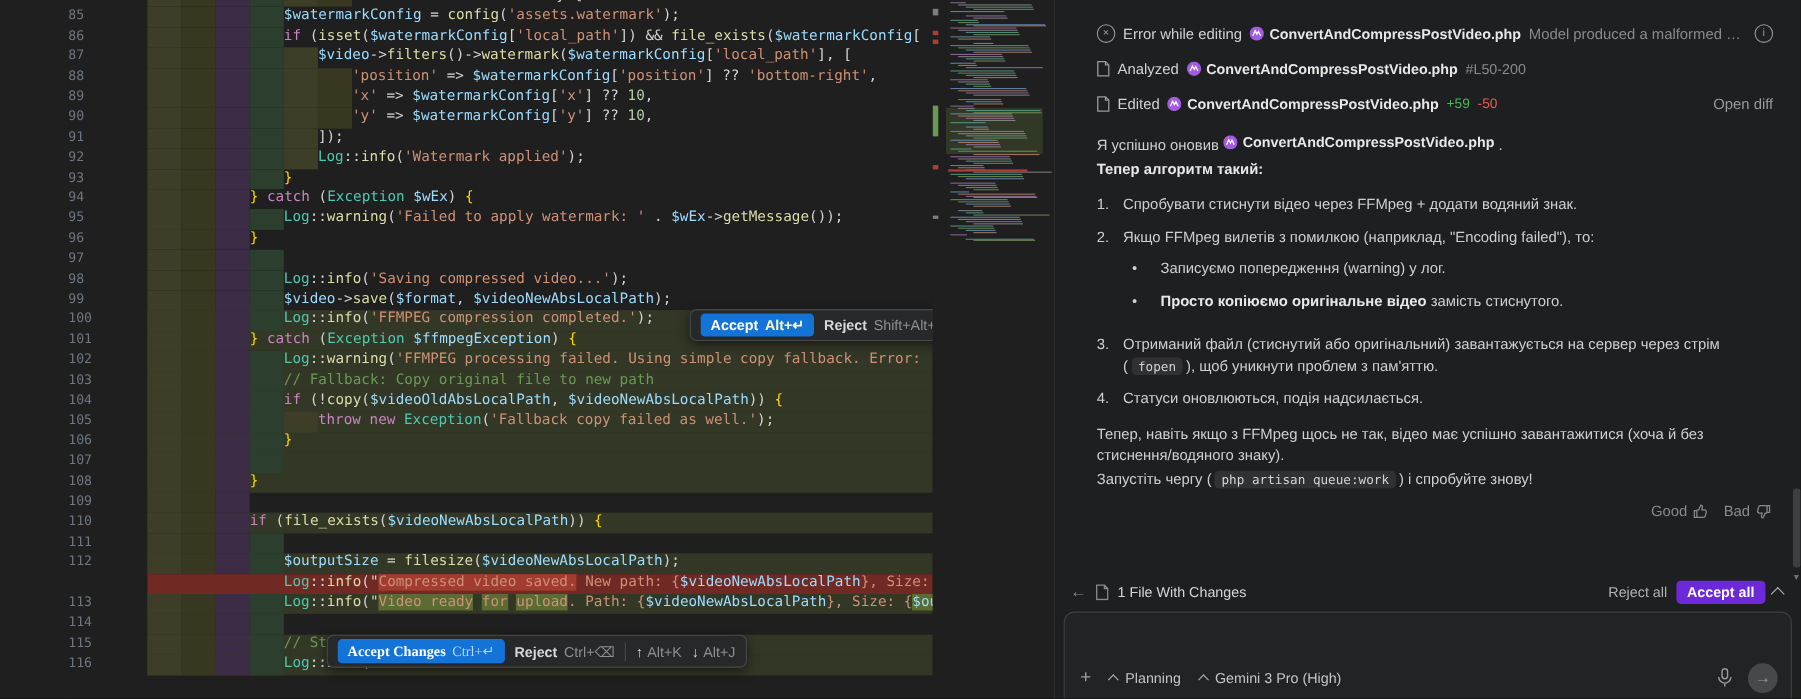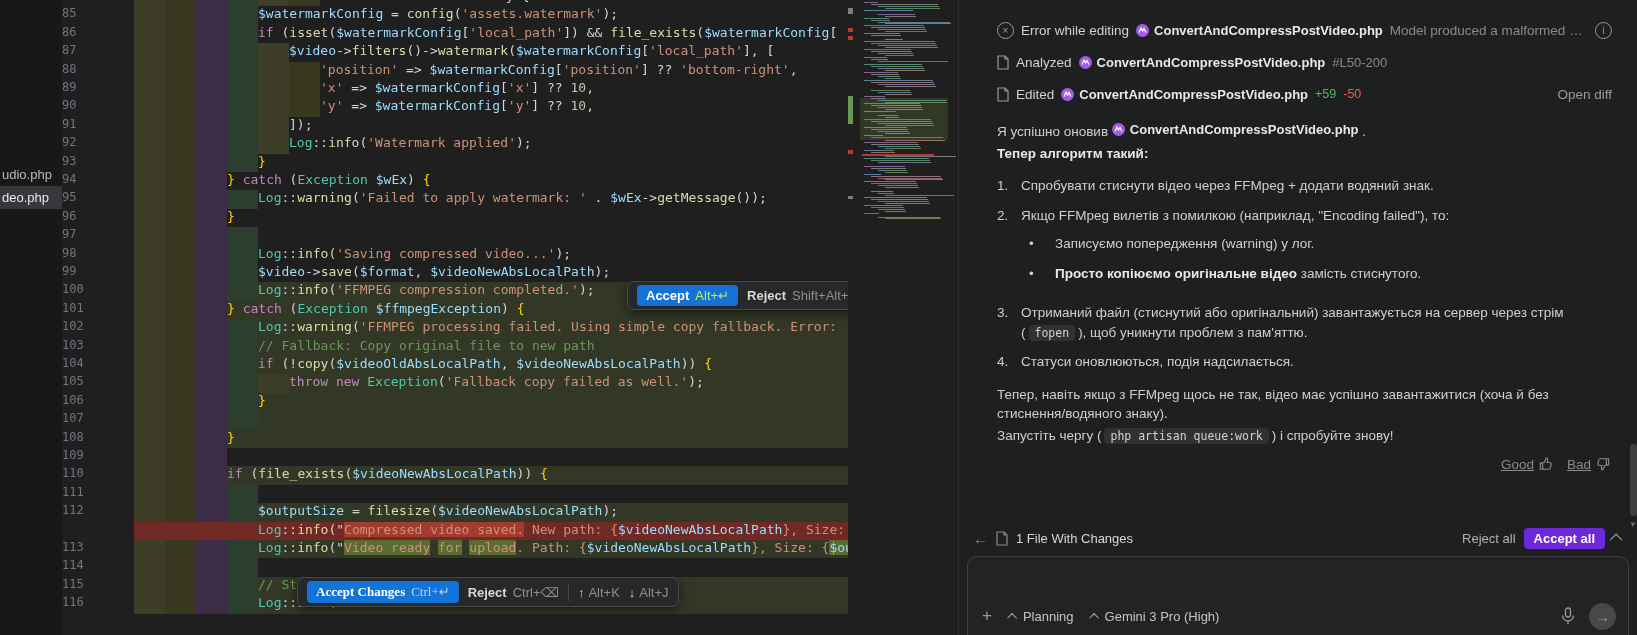--- a/index.html
+++ b/index.html
@@ -61,21 +61,21 @@
   .ichip{font:11.5px "DejaVu Sans Mono",monospace;background:#313133;border-radius:4px;
          padding:1px 6px;margin:0 3px;color:#d2d2d2;white-space:nowrap;}
   .olist{margin-top:13px;}
   .oitem{display:flex;margin-bottom:10px;}
   .onum{width:24px;flex:none;}
   .bullets{margin:9px 0 2px 2px;}
   .brow{display:flex;margin-bottom:10px;}
   .bdot{width:26px;flex:none;text-align:left;padding-left:6px;}
   .outro{margin-top:13px;}
   #feedback{display:flex;justify-content:flex-end;align-items:center;gap:14px;margin:12px 28px 0 0;color:#8a8a8a;}
-  .fbbtn{display:flex;align-items:flex-start;gap:5px;cursor:pointer;text-decoration:underline;}
+  .fbbtn{display:flex;align-items:flex-end;gap:5px;cursor:pointer;}
   #changesbar{position:absolute;left:0;right:12px;top:524px;height:28px;display:flex;align-items:center;
               gap:8px;padding:0 4px 0 14px;}
   #changesbar .back{color:#8a8a8a;font-size:15px;cursor:pointer;}
   #changeslabel{color:#d6d6d6;font-size:13px;}
   #rejectall{margin-left:auto;color:#b3b3b3;font-size:13px;cursor:pointer;}
   #acceptall{color:#fff;font-weight:bold;font-size:13px;border-radius:4px;padding:3px 10px;cursor:pointer;}
   .chev{width:8px;height:8px;border-left:1.6px solid #b3b3b3;border-top:1.6px solid #b3b3b3;
         transform:rotate(45deg) translateY(2px);display:inline-block;cursor:pointer;}
   .chev.sm{width:6px;height:6px;}
   #inputbox{position:absolute;left:8px;right:9px;top:556px;height:92px;border:1px solid #3f3f42;
@@ -89,24 +89,20 @@
   #micwrap{margin-left:auto;display:flex;align-items:center;gap:14px;}
   #chatscroll{position:absolute;right:1px;top:444px;width:7px;height:72px;background:#3f3f41;border-radius:3px;}
   #scrolldown{position:absolute;right:1px;top:520px;color:#6f6f6f;font-size:8px;}
   svg{display:block;}
 </style>
 </head>
 <body>
 
 <div id="screen">
 
-  <div id="sidebar">
-    <div class="sbitem" style="top:163px;">udio.php</div>
-    <div class="sbitem active" style="top:186px;">deo.php</div>
-  </div>
 
   <div id="editor">
     <div id="codelines">
         <div class="crow" style="top: -12px;">
           <span class="lnum"></span>
           <span class="lbody">
             <i class="su su0" style="left: 0px;"></i>
             <i class="su su1" style="left: 31px;"></i>
             <i class="su su2" style="left: 62px;"></i>
             <i class="su su3" style="left: 93px;"></i>
@@ -442,21 +438,21 @@
             <i class="su su2" style="left: 62px;"></i>
             <i class="su su3" style="left: 93px;"></i>
             <span class="ct" style="left: 124px;"><span class="tk-c">Log</span><span class="tk-p">::</span><span class="tk-f">info</span><span class="tk-p">(</span></span>
           </span>
         </div>
       </div>
 
     <div class="fwidget" style="left:565px;top:281px;">
       <span class="pill" style="background:#1473d6;">
           <span>Accept</span>
-          <span class="kbd" style="color:#bef264;">Alt+↵</span>
+          <span class="kbd" style="color:#fef9c3;font-weight:bold;">Alt+↵</span>
         </span>
       <span class="wreject">
           <span>Reject</span>
           <span class="kbd">Shift+Alt+⌫</span>
         </span>
 
     </div>
 
     <div class="fwidget" style="left:235px;top:577px;">
       <span class="pill" style="background:#1473d6;font-family:Liberation Serif, serif;">

